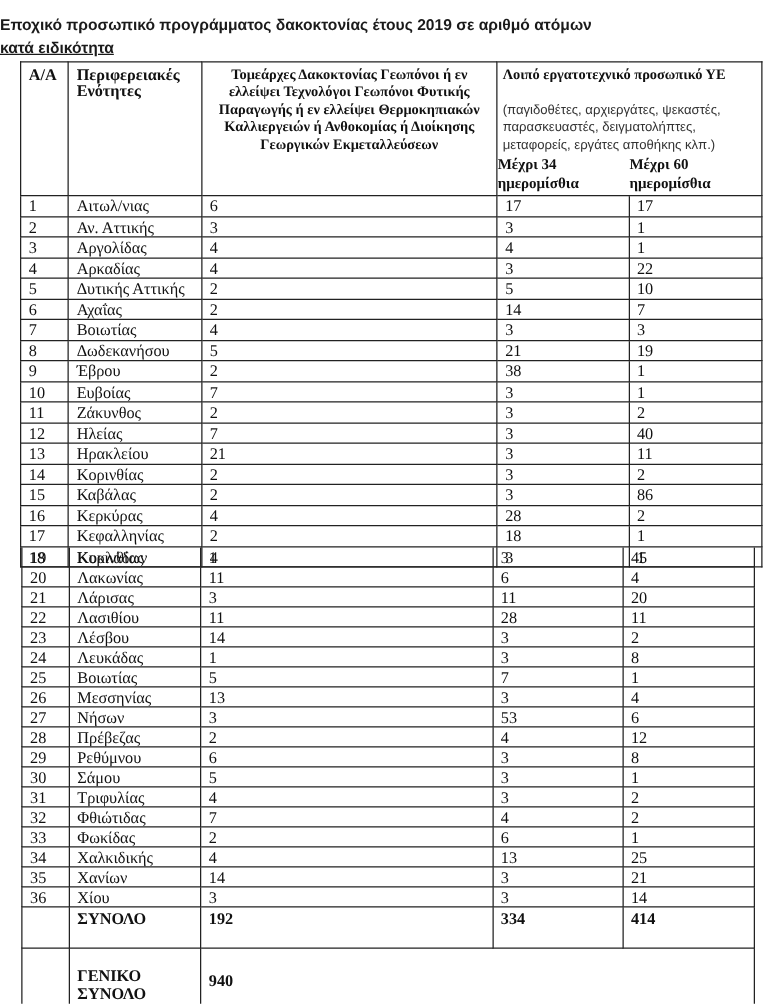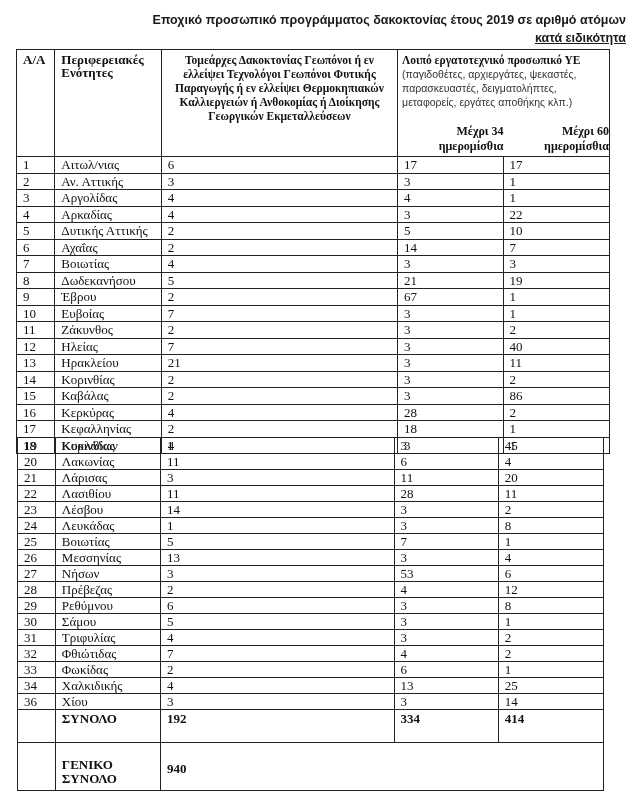--- a/index.html
+++ b/index.html
@@ -1,18 +1,18 @@
 <!DOCTYPE html>
 <html><head>
 <meta charset="utf-8">
 <style>
   html, body { margin: 0; padding: 0; background: #ffffff; }
   body { width: 626px; height: 803px; position: relative; overflow: hidden;
          font-family: "Liberation Serif", serif; color: #111; }
-  .title { position: absolute; left: 0; width: 626px; text-align: right;
+  .title { position: absolute; left: 0; width: 626px; text-align: left;
            font-family: "Liberation Sans", sans-serif; font-weight: bold;
            font-size: 12.5px; color: #1a1a1a; }
   .title.l1 { top: 13px; }
   .title.l2 { top: 31px; text-decoration: underline; }
 
   table { position: absolute; border-collapse: collapse; table-layout: fixed;
           font-size: 13px; line-height: 1; }
   td, th { border: 1.3px solid #222; padding: 0 0 0 6px; vertical-align: top;
            overflow: hidden; white-space: nowrap; text-align: left; font-weight: normal; }
 
@@ -24,23 +24,23 @@
   .c2 { width: 100px; }
   .c3 { width: 222px; }
   .c4 { width: 99px; }
   .c5 { width: 100px; }
 
   .hdr th { height: 103px; font-weight: bold; padding-top: 3px; white-space: normal; }
   .hdr th.desc { text-align: center; font-size: 11.5px; line-height: 14px; padding: 3px 4px 0 4px; }
   .hdr th.lp { font-size: 11.5px; padding: 3px 4px 0 4px; position: relative; }
   .hdr th.lp .lp-title { font-weight: bold; line-height: 14px; }
   .hdr th.lp .lp-sub { font-weight: normal; font-family: "Liberation Sans", sans-serif;
-                       font-size: 10.5px; line-height: 14px; color: #333; }
+                       font-size: 10.5px; line-height: 14px; color: #333; margin-top: 14px; }
   .hdr th.lp .sub-cols { position: absolute; left: 0; right: 0; bottom: 2px; display: flex; }
-  .hdr th.lp .sub-cols div { flex: 1; text-align: right; font-weight: bold; line-height: 15px; font-size: 12px; }
+  .hdr th.lp .sub-cols div { flex: 1; text-align: left; font-weight: bold; line-height: 15px; font-size: 12px; }
 
   #t1 .row td { height: 14.5px; padding-top: 1px; }
   #t2 .row td { height: 14px; padding-top: 1px; }
   .total td { height: 30px; font-weight: bold; padding-top: 2px; }
   .grand td { height: 43px; font-weight: bold; vertical-align: middle; }
   .grand td .gl { display: block; padding-top: 8px; line-height: 15px; }
   .grand td.gv { vertical-align: middle; padding-top: 4px; }
 </style>
 </head>
 <body>
@@ -125,21 +125,21 @@
         <td>8</td>
         <td>Δωδεκανήσου</td>
         <td>5</td>
         <td>21</td>
         <td>19</td>
       </tr>
       <tr class="row">
         <td>9</td>
         <td>Έβρου</td>
         <td>2</td>
-        <td>67</td>
+        <td>38</td>
         <td>1</td>
       </tr>
       <tr class="row">
         <td>10</td>
         <td>Ευβοίας</td>
         <td>7</td>
         <td>3</td>
         <td>1</td>
       </tr>
       <tr class="row">
@@ -314,20 +314,27 @@
         <td>2</td>
         <td>6</td>
         <td>1</td>
       </tr>
       <tr class="row">
         <td>34</td>
         <td>Χαλκιδικής</td>
         <td>4</td>
         <td>13</td>
         <td>25</td>
+      </tr>
+      <tr class="row">
+        <td>35</td>
+        <td>Χανίων</td>
+        <td>14</td>
+        <td>3</td>
+        <td>21</td>
       </tr>
       <tr class="row">
         <td>36</td>
         <td>Χίου</td>
         <td>3</td>
         <td>3</td>
         <td>14</td>
       </tr>
     </tbody>
   <tbody>

